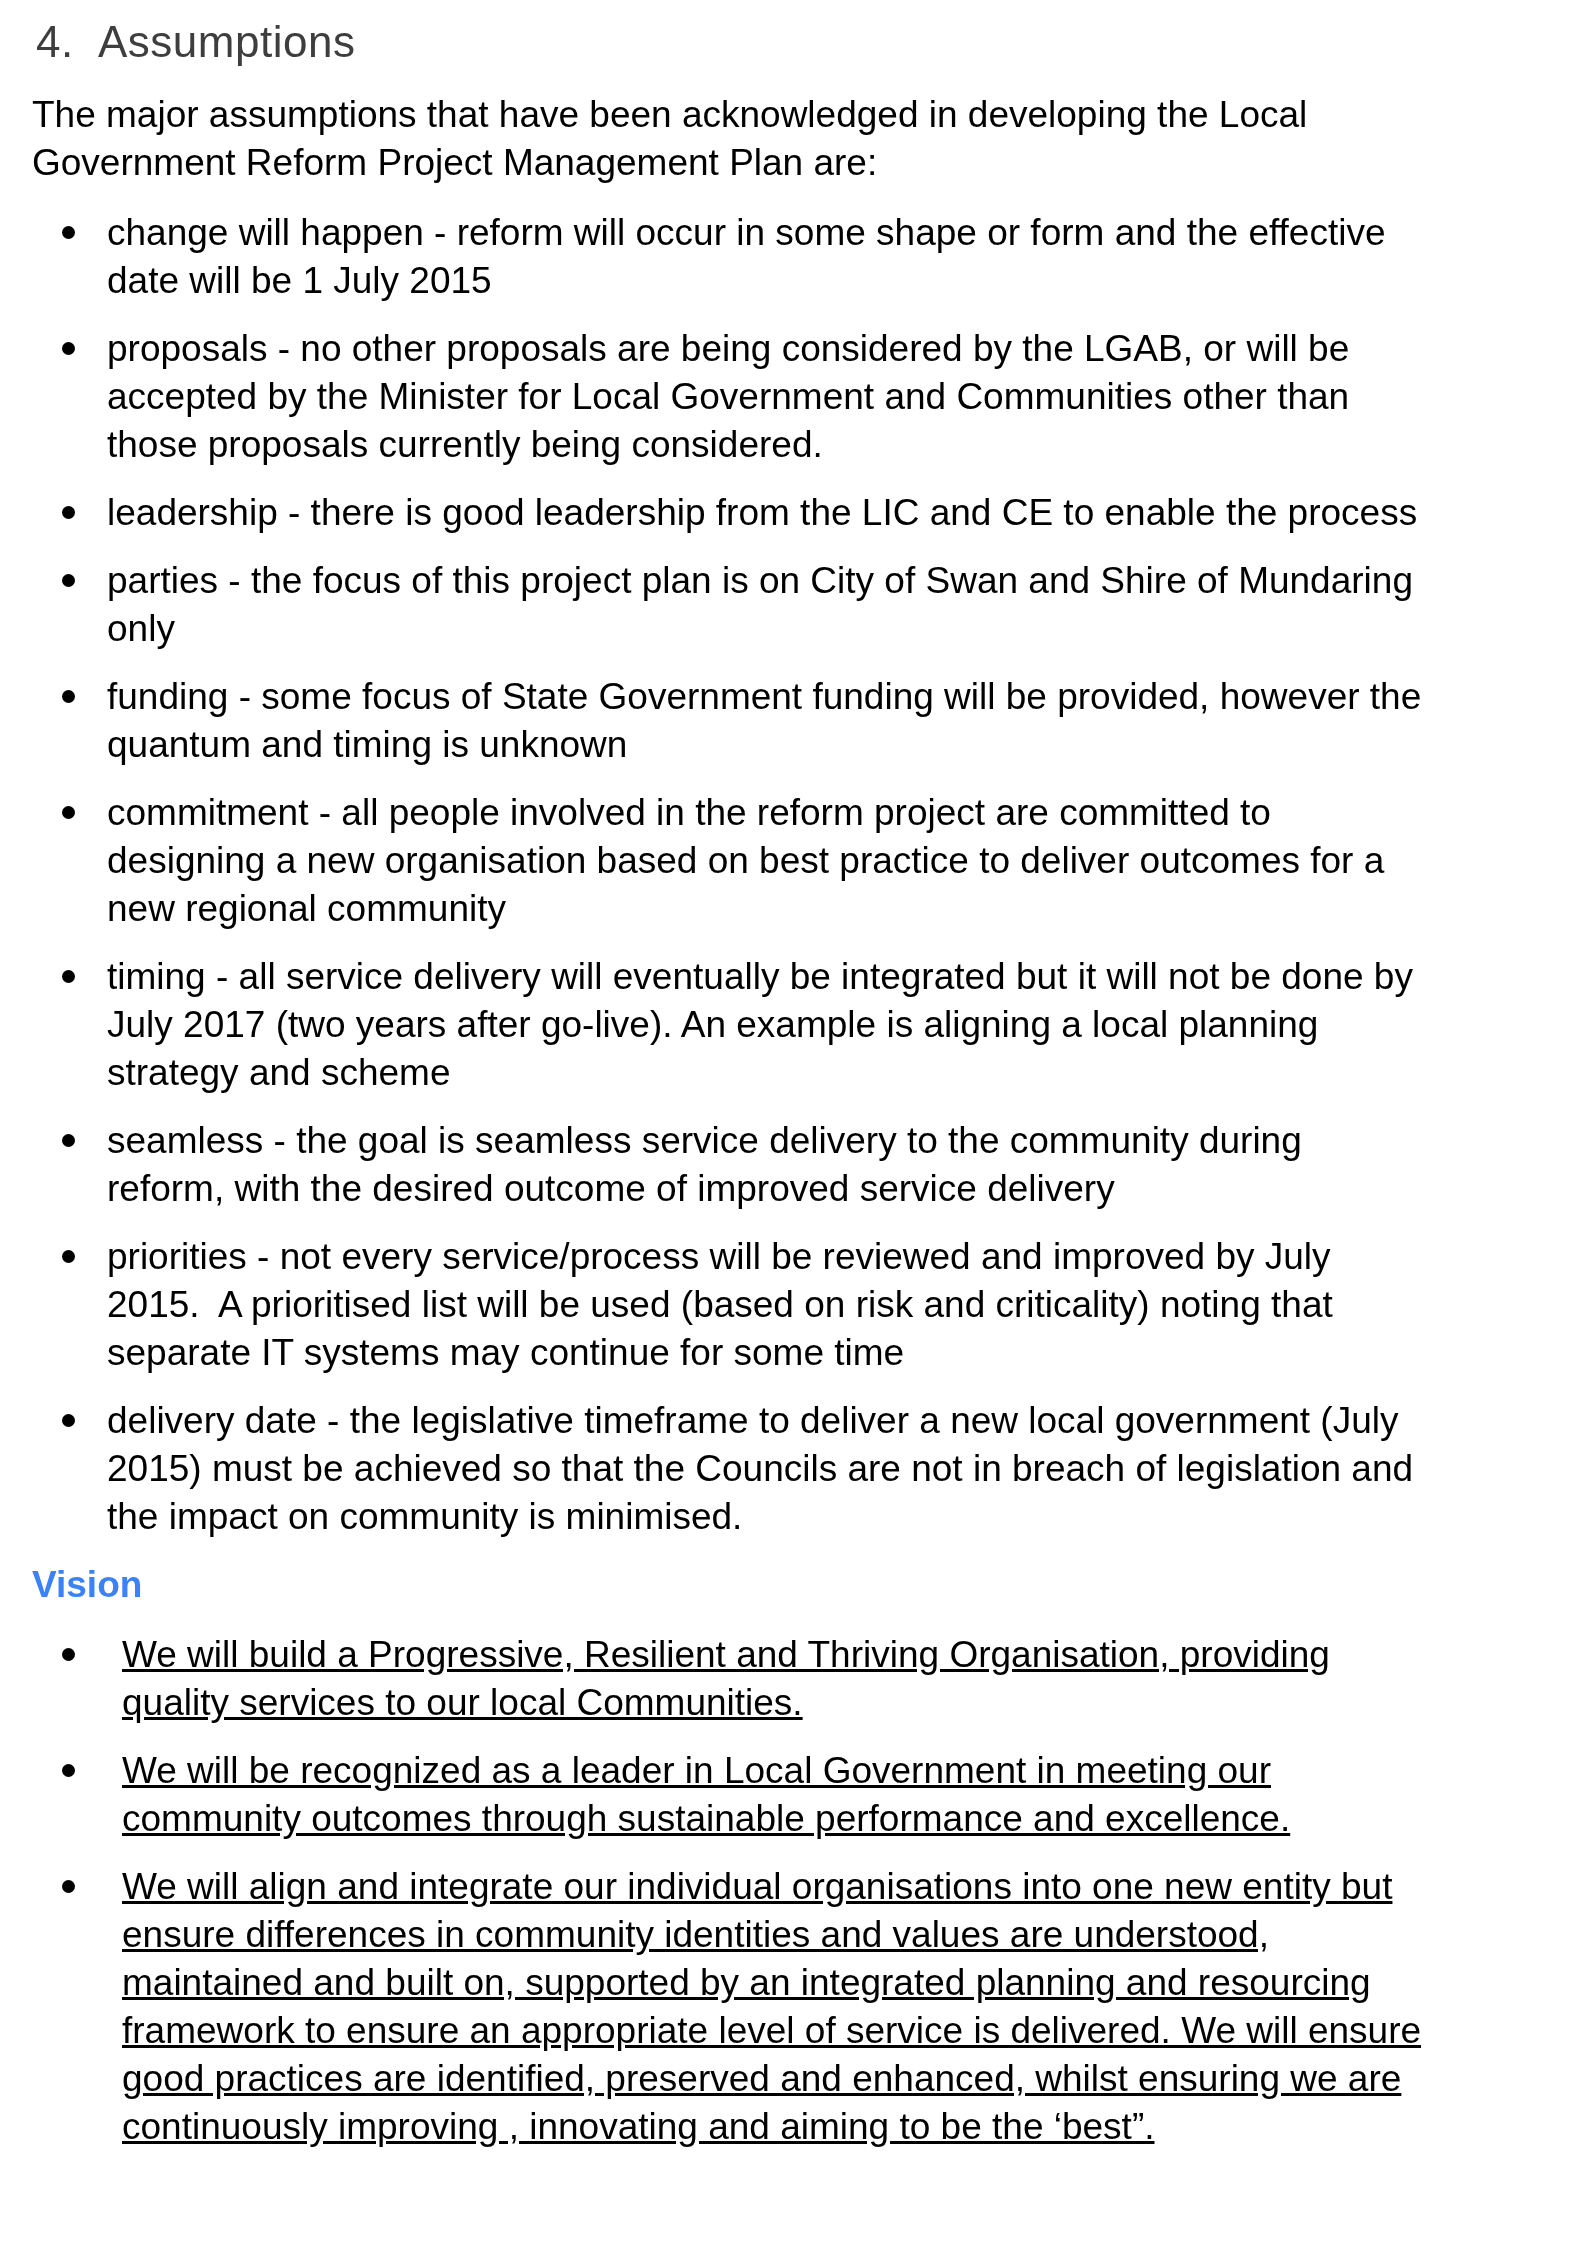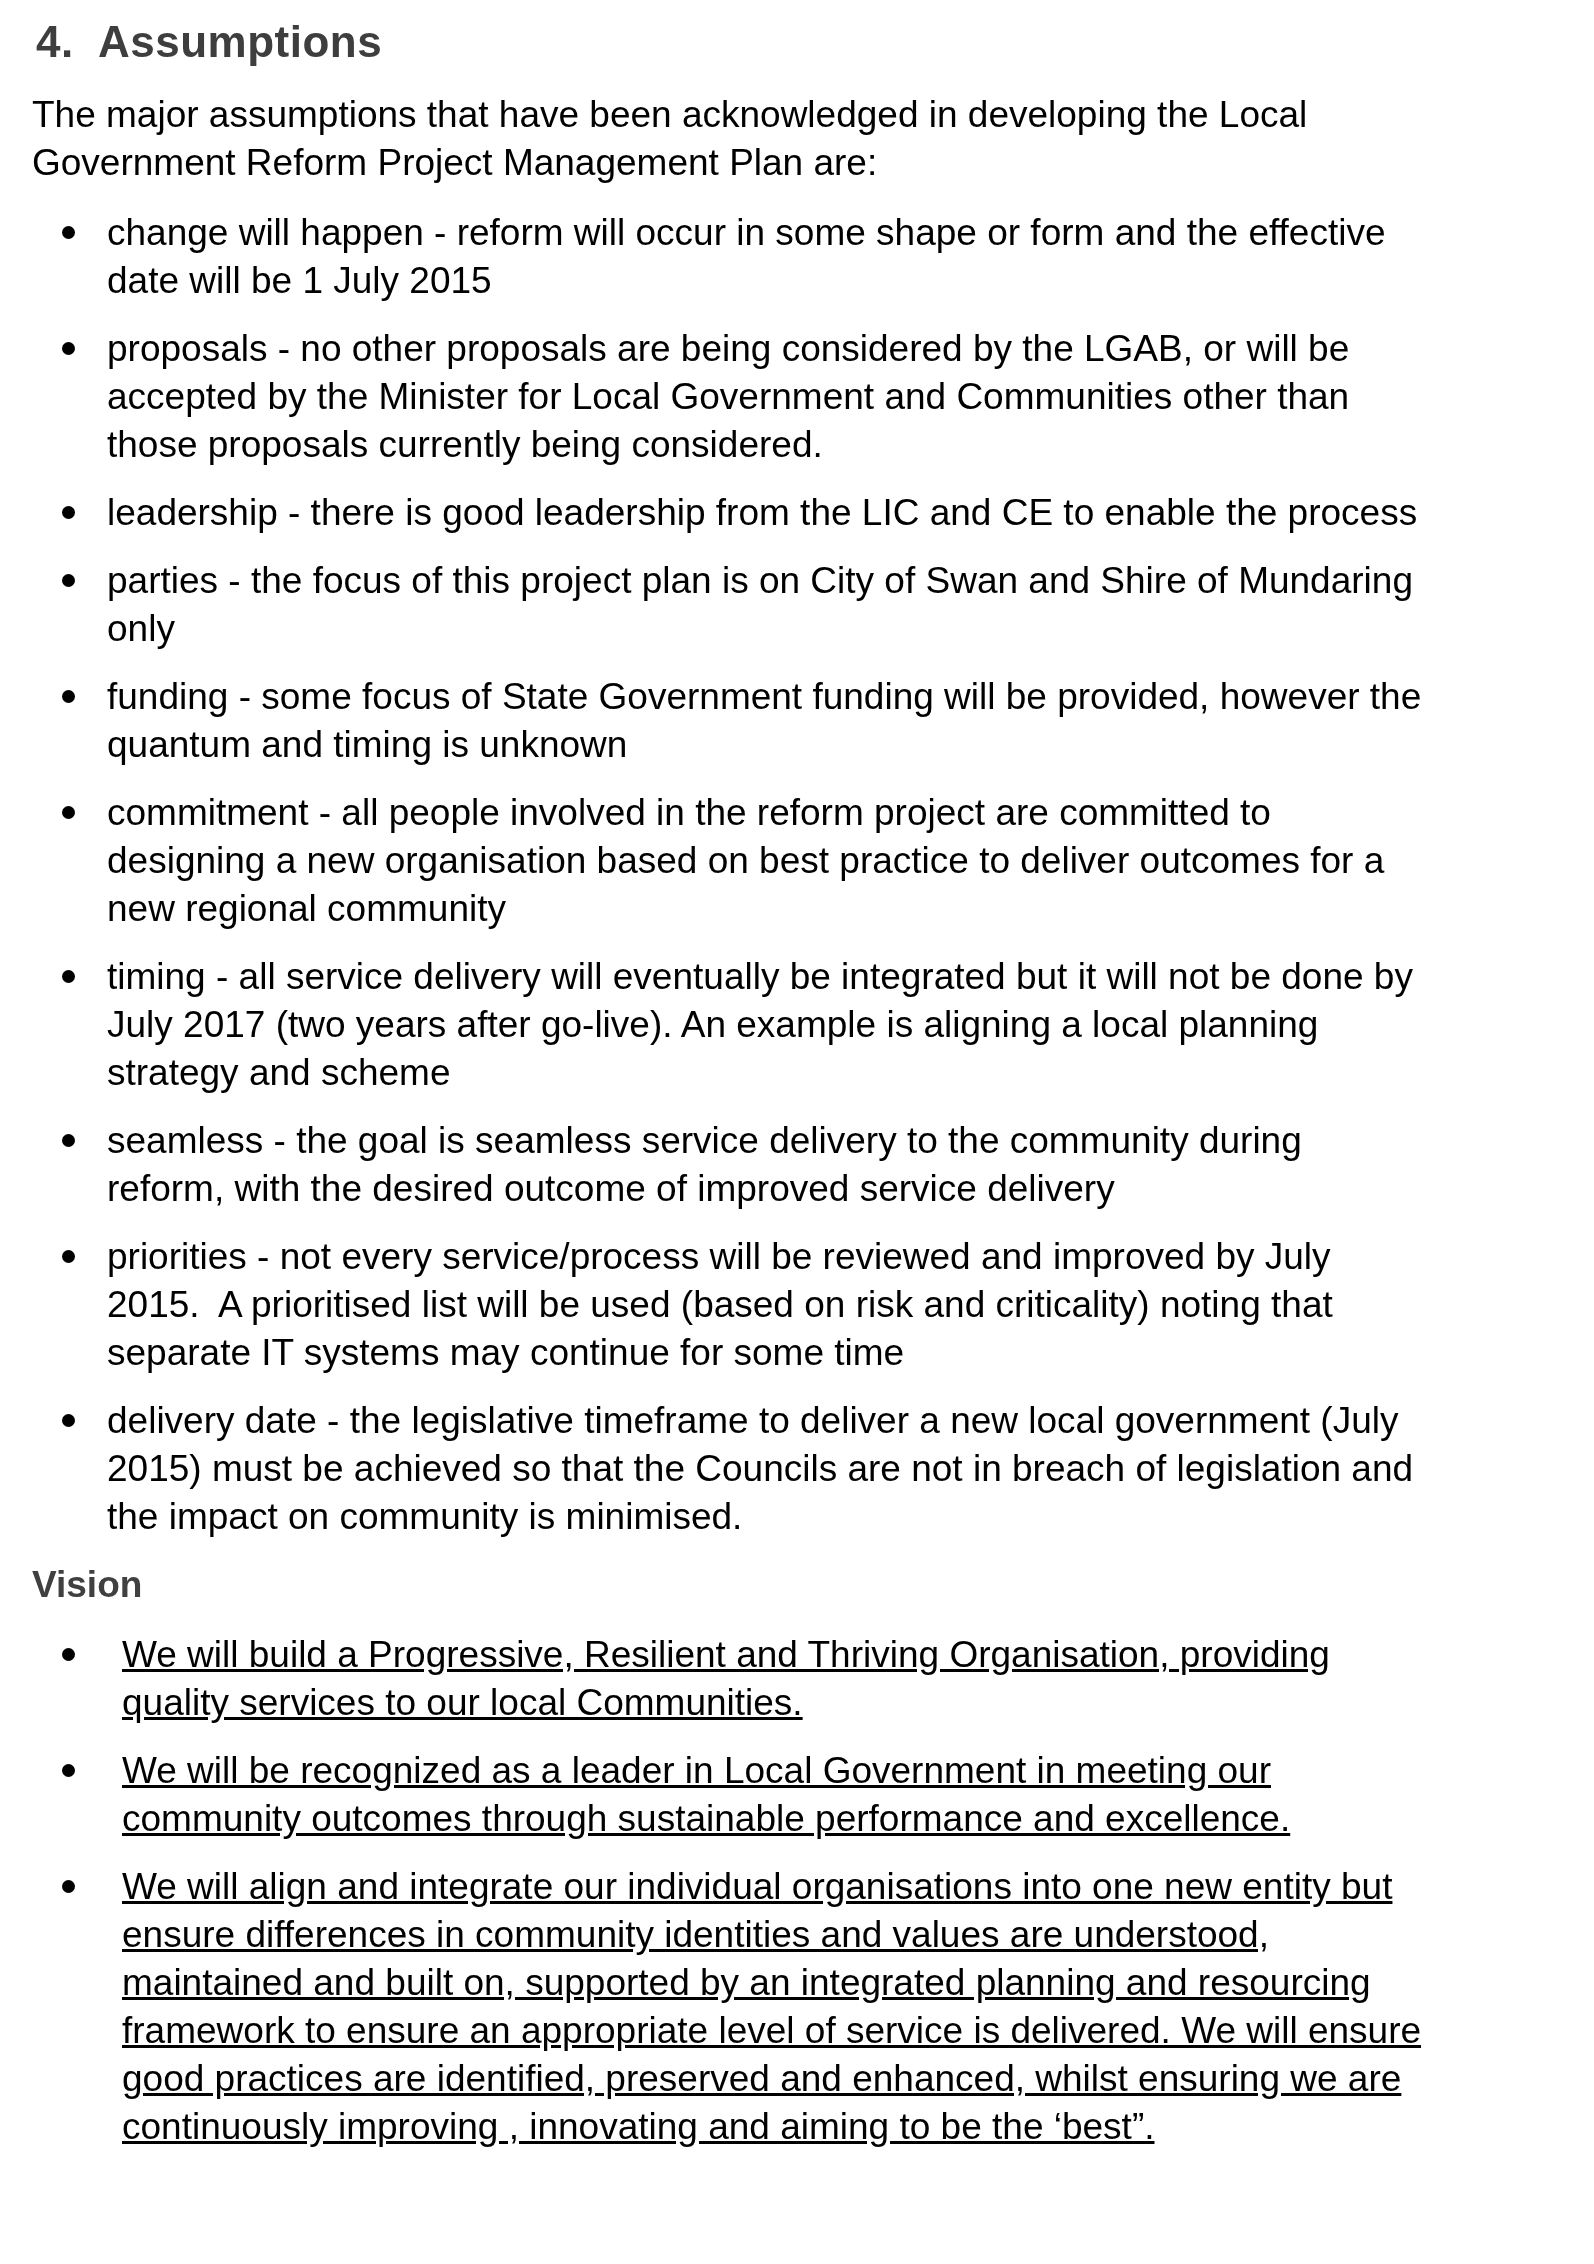--- a/index.html
+++ b/index.html
@@ -17,21 +17,21 @@
   .page {
     box-sizing: border-box;
     width: 1594px;
     height: 2264px;
     padding: 16px 40px 0 32px;
   }
   h1.section-heading {
     margin: 0 0 24px 4px;
     font-size: 44px;
     line-height: 51px;
-    font-weight: bold;
+    font-weight: normal;
     color: #3e3e3e;
     letter-spacing: 0.5px;
   }
   h1.section-heading .num {
     display: inline-block;
     width: 62px;
   }
   .para {
     margin: 0;
     font-size: 37px;
@@ -61,21 +61,21 @@
     height: 13px;
     background: #000000;
     border-radius: 50%;
   }
   .litext { white-space: pre-line; }
   h2.vision-heading {
     margin: 0;
     font-size: 37px;
     line-height: 48px;
     font-weight: bold;
-    color: #404040;
+    color: #3b82f6;
   }
 </style>
 </head>
 <body>
 
 <main class="page">
 
   <h1 class="section-heading">
     <span class="num">4.</span><span>Assumptions</span>
   </h1>

